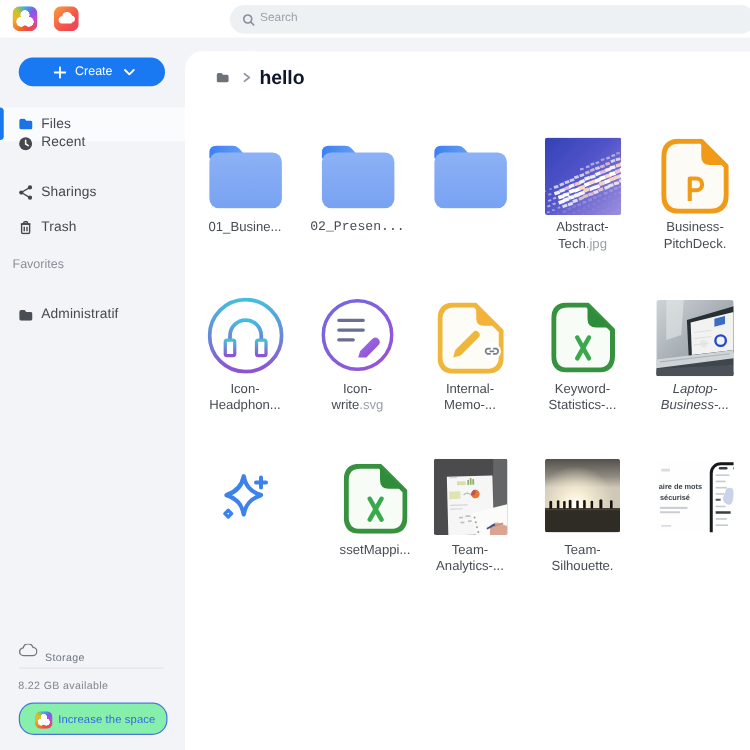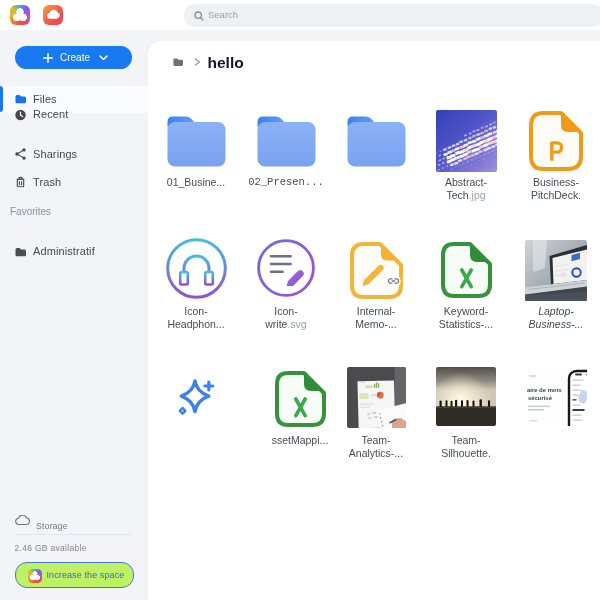--- a/index.html
+++ b/index.html
@@ -115,22 +115,22 @@
       <path d="M0.5 2 Q0.5 0.5 2 0.5 h2.7 l1.3 1.6 H9.5 Q11 2.1 11 3.6 V7.4 Q11 9 9.4 9 H2 Q0.5 9 0.5 7.4 Z" fill="#4a4f57"></path>
     </svg>
   <span class="t">Administratif</span>
 </div>
 
 <svg class="abs" style="left:15px; top:515px;" width="14.5" height="10.5" viewBox="0 0 16 12" fill="none" stroke="#6f7680" stroke-width="1.25">
   <path d="M4.2 10.8 a3.5 3.5 0 0 1 -0.4 -7 a4.6 4.6 0 0 1 8.9 -0.5 a3 3 0 0 1 -0.4 7.5 z" stroke-linejoin="round"></path>
 </svg>
 <div class="abs" style="left:36px; top:497px; font-size:8.5px; line-height:10px; color:#6f7680; letter-spacing:0.3px;margin-top:24px;">Storage</div>
 <div class="abs" style="left:15px; top:533.5px; width:116px; height:1px; background:#e1e4e9;"></div>
-<div class="abs" style="left:14.5px; top:542.5px; font-size:8.5px; color:#80868e; letter-spacing:0.3px;">2.46 GB available</div>
-<div class="abs" style="left:14.5px; top:562px; width:119px; height:26px; border:1.2px solid #4a74dd; border-radius:12px; background:#bef264;">
+<div class="abs" style="left:14.5px; top:542.5px; font-size:8.5px; color:#80868e; letter-spacing:0.3px;">8.22 GB available</div>
+<div class="abs" style="left:14.5px; top:562px; width:119px; height:26px; border:1.2px solid #4a74dd; border-radius:12px; background:#86efac;">
   <div class="applogo abs" style="left:12.5px; top:6px; width:14px; height:14px; border-radius:4.5px;"></div>
   <span class="abs" style="left:31px; top:0; line-height:24px; font-size:9px; color:#3568dd; font-weight:500; white-space:nowrap; letter-spacing:0.1px;">Increase the space</span>
 </div>
 
 <svg class="abs" style="left:173px; top:57.5px;" width="10" height="8" viewBox="0 0 10 8">
     <path d="M0.4 1.8 Q0.4 0.4 1.8 0.4 h2.4 l1.2 1.4 H8.7 Q10 1.8 10 3.2 V6.6 Q10 8 8.6 8 H1.8 Q0.4 8 0.4 6.6 Z" fill="#6d7278"></path>
   </svg>
 <svg class="abs" style="left:193.5px; top:58px;" width="7" height="8" viewBox="0 0 7 8" fill="none" stroke="#969ca4" stroke-width="1.4" stroke-linecap="round" stroke-linejoin="round">
     <path d="M1.5 1 L5.5 4 L1.5 7"></path>
   </svg>

